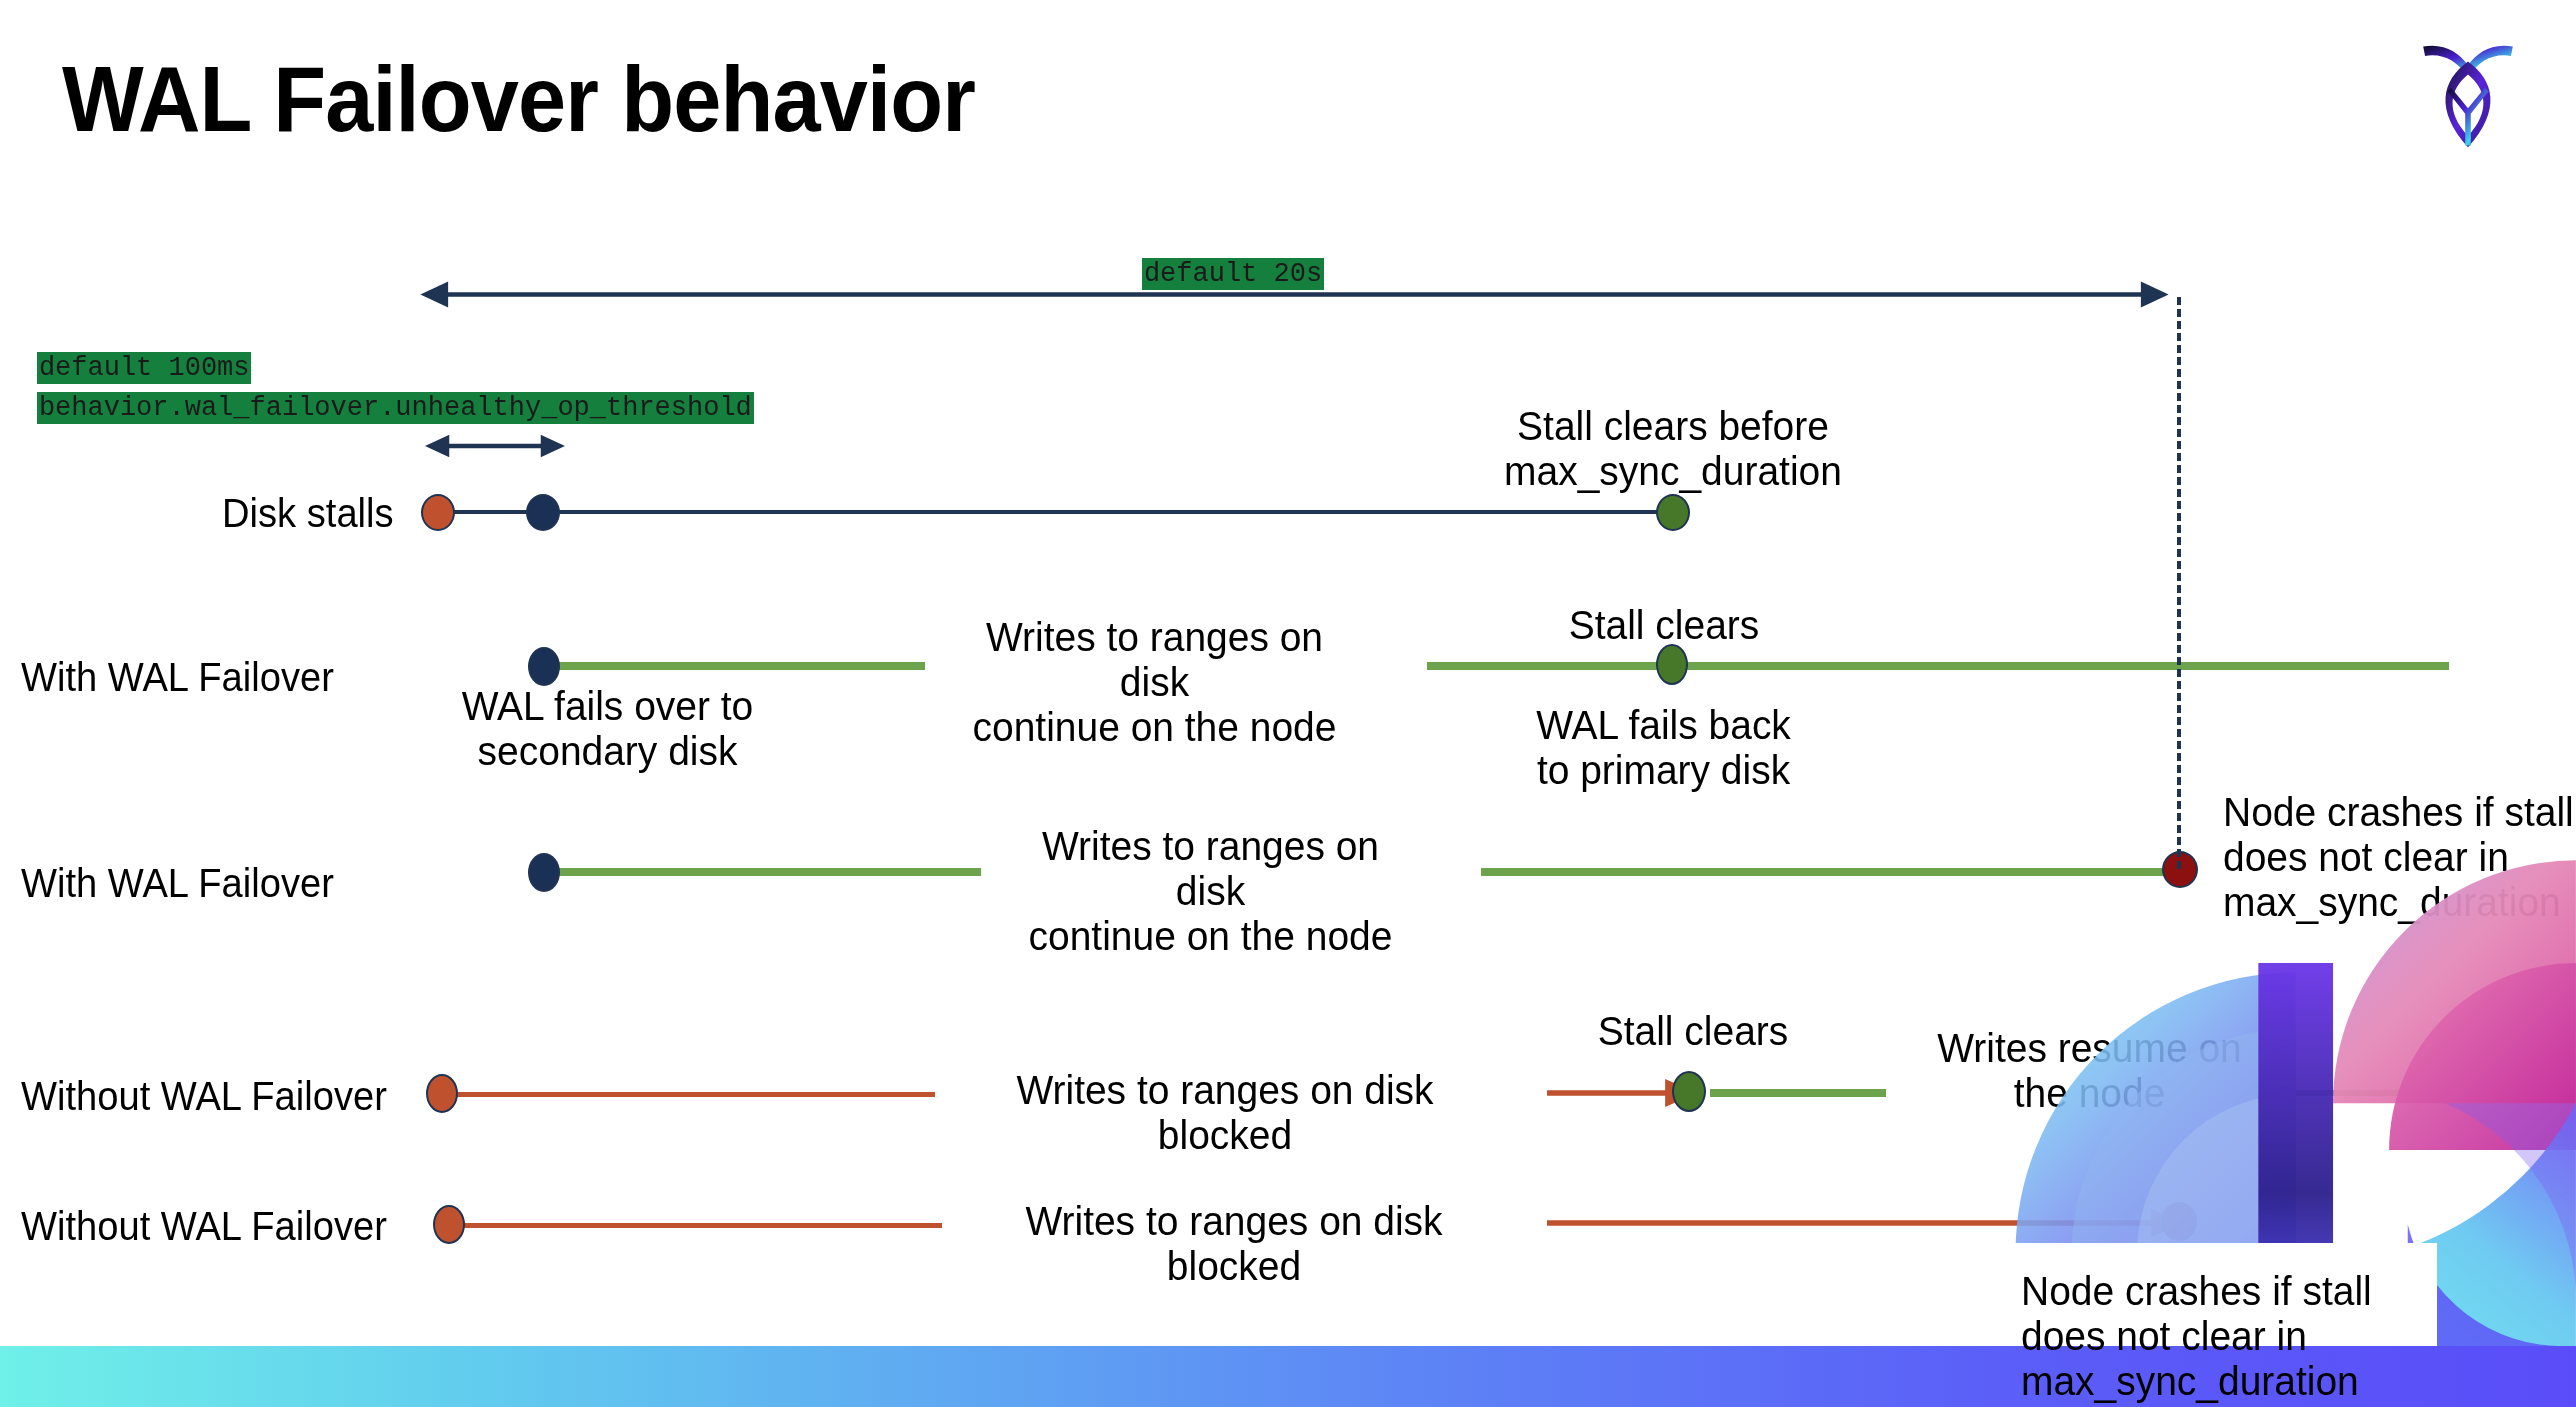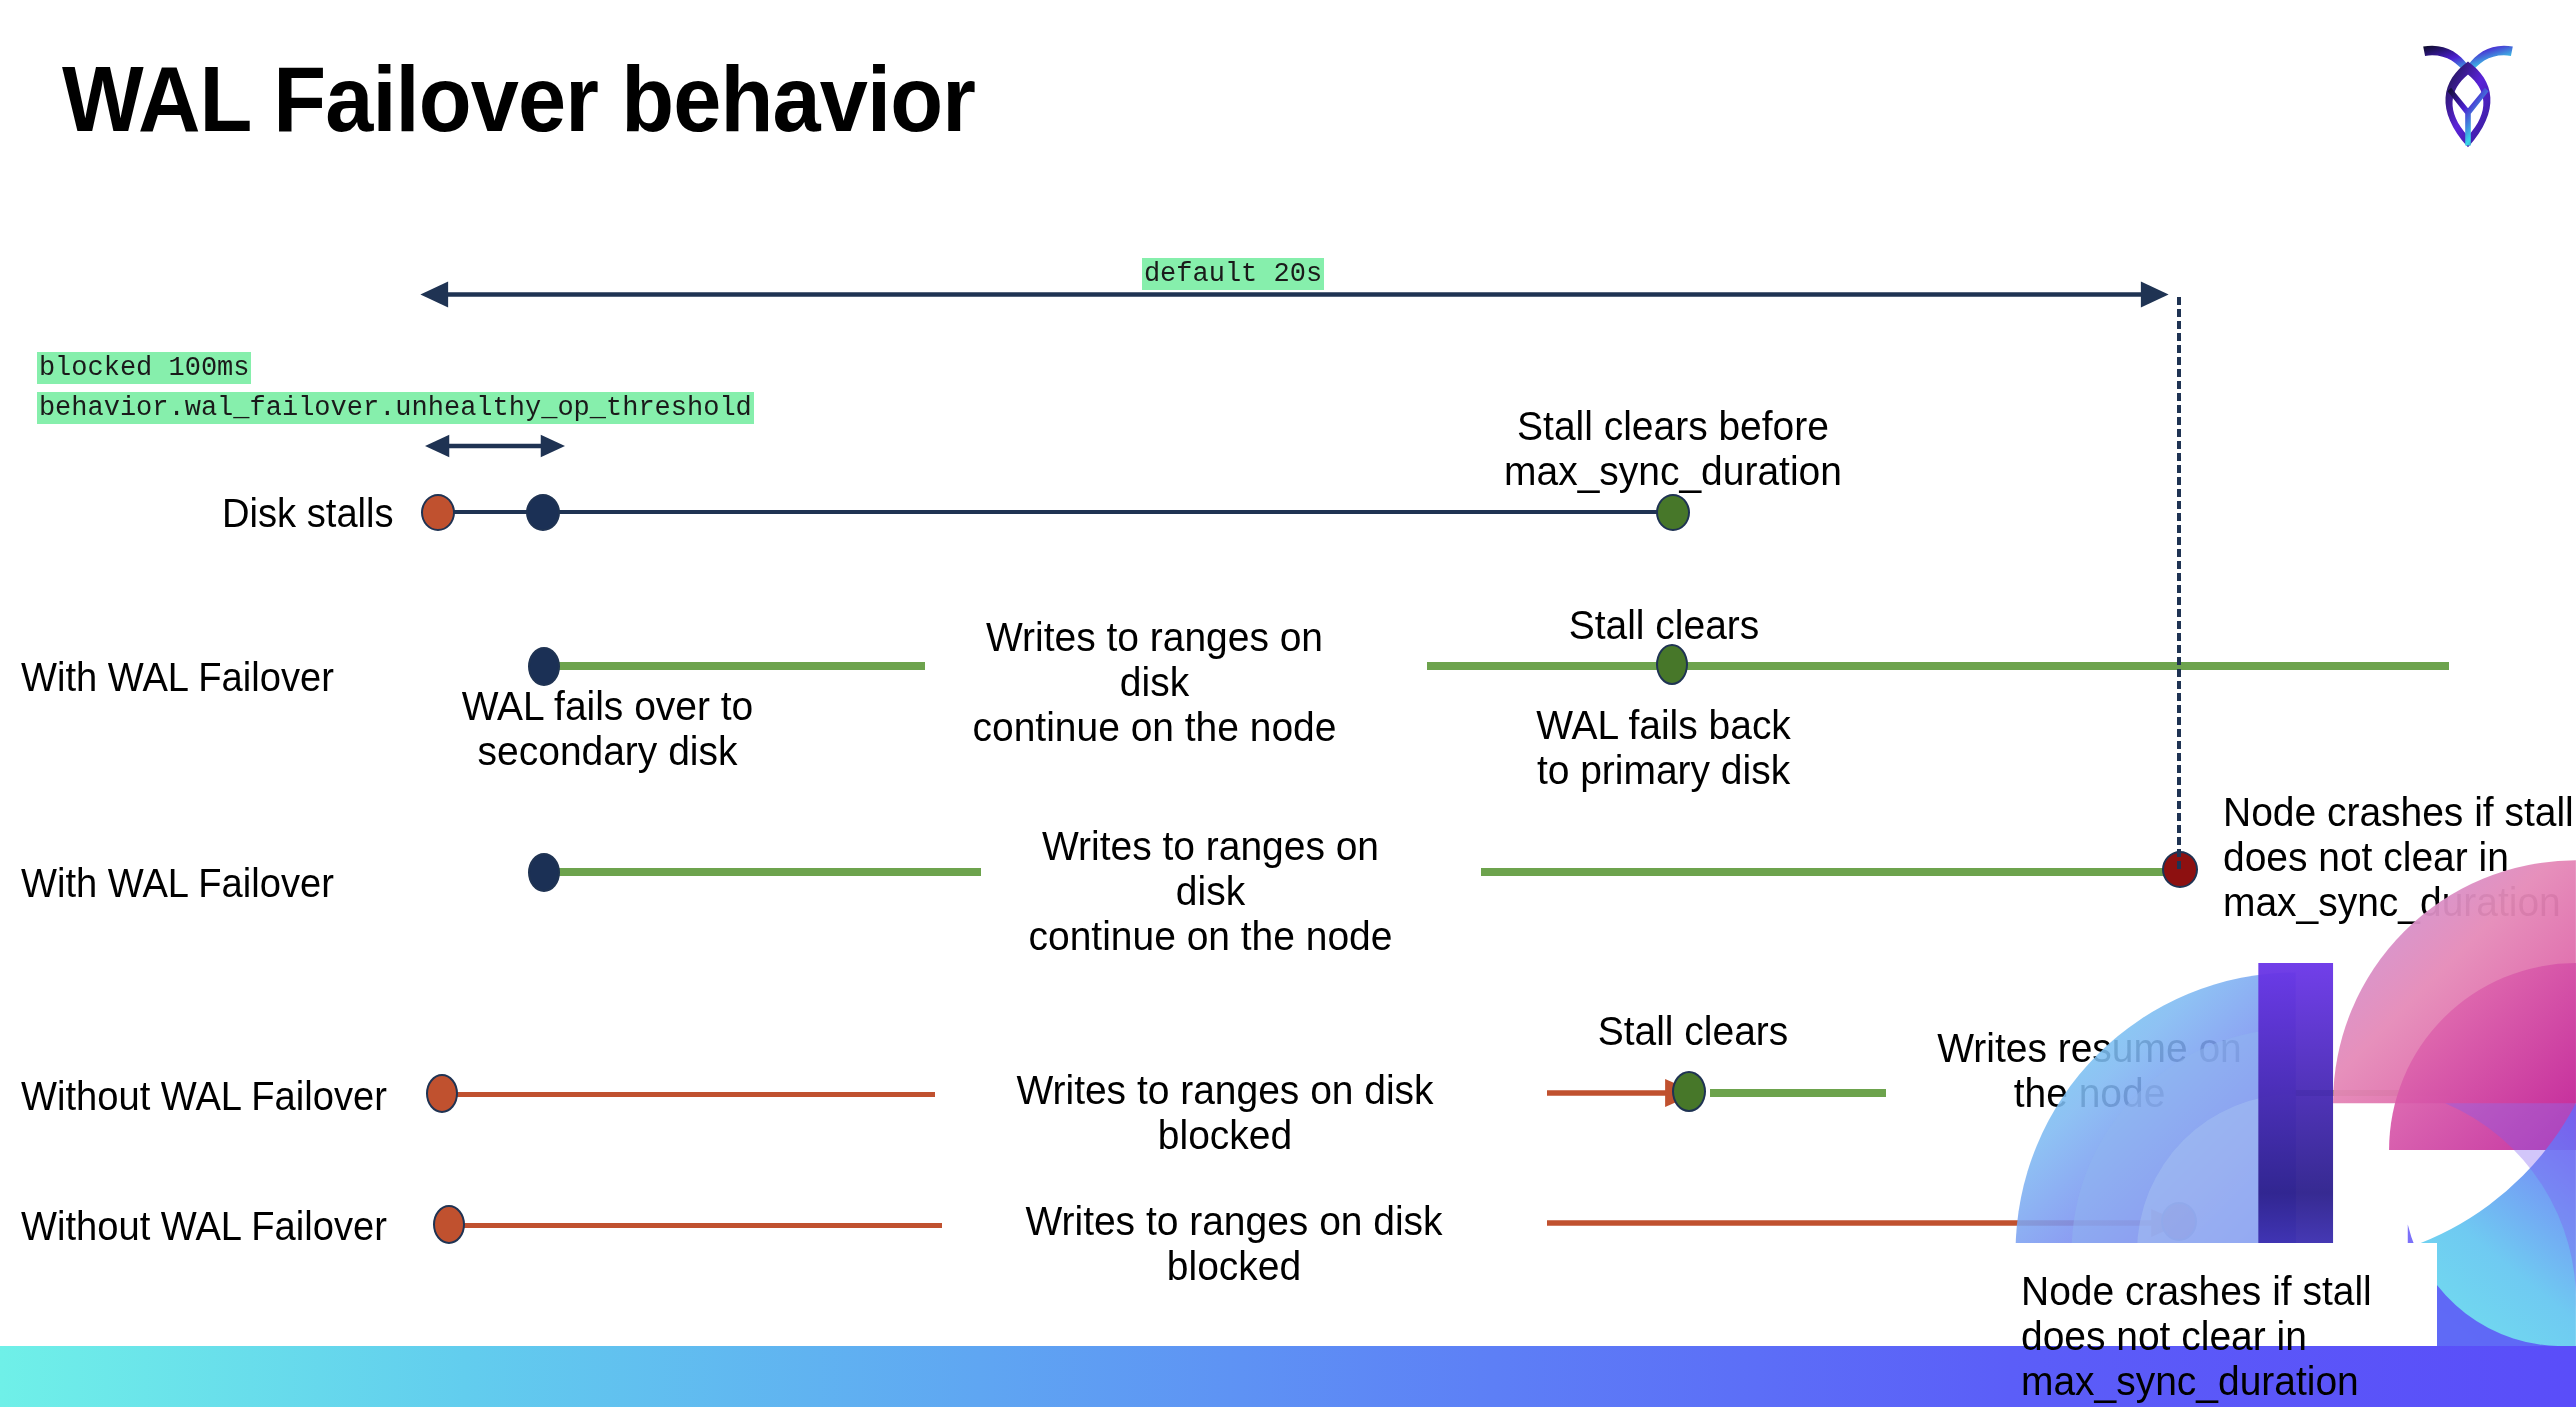--- a/index.html
+++ b/index.html
@@ -44,21 +44,21 @@
   
   .code-label {
     position: absolute;
     font-family: "Liberation Mono", "DejaVu Sans Mono", monospace;
     font-size: 27px;
     line-height: 40px;
     color: #1a1a1a;
     white-space: nowrap;
   }
   .code-label span {
-    background: #86efac;
+    background: #15803d;
     padding: 0.9px 1.9px;
     margin-top: 48px;
   }
 
   
   .row-label {
     position: absolute;
     font-size: 41px;
     color: #000000;
     white-space: nowrap;
@@ -166,21 +166,21 @@
     <div><span>default 20s</span></div>
   </div>
 
   <svg style="position:absolute; left:411px; top:276px; width:1767px; height:37px;" viewBox="0 0 1890 40" width="1767" height="37">
     <line x1="24" y1="20" x2="1866" y2="20" stroke="#1f3353" stroke-width="5"></line>
     <polygon points="0,20 30,6 30,34" fill="#1f3353"></polygon>
     <polygon points="1890,20 1860,6 1860,34" fill="#1f3353"></polygon>
   </svg>
 
   <div class="code-label" style="left:37px; top:348px;">
-    <div><span>blocked 100ms</span></div>
+    <div><span>default 100ms</span></div>
     <div><span>behavior.wal_failover.unhealthy_op_threshold</span></div>
   </div>
 
   <svg style="position:absolute; left:425px; top:430px; width:140px; height:32px;" viewBox="0 0 150 34" width="140" height="32">
     <line x1="18" y1="17" x2="132" y2="17" stroke="#1f3353" stroke-width="5"></line>
     <polygon points="0,17 26,5 26,29" fill="#1f3353"></polygon>
     <polygon points="150,17 124,5 124,29" fill="#1f3353"></polygon>
   </svg>
 
   <div class="row-label" style="left:222px; top:490px;">Disk stalls</div>

